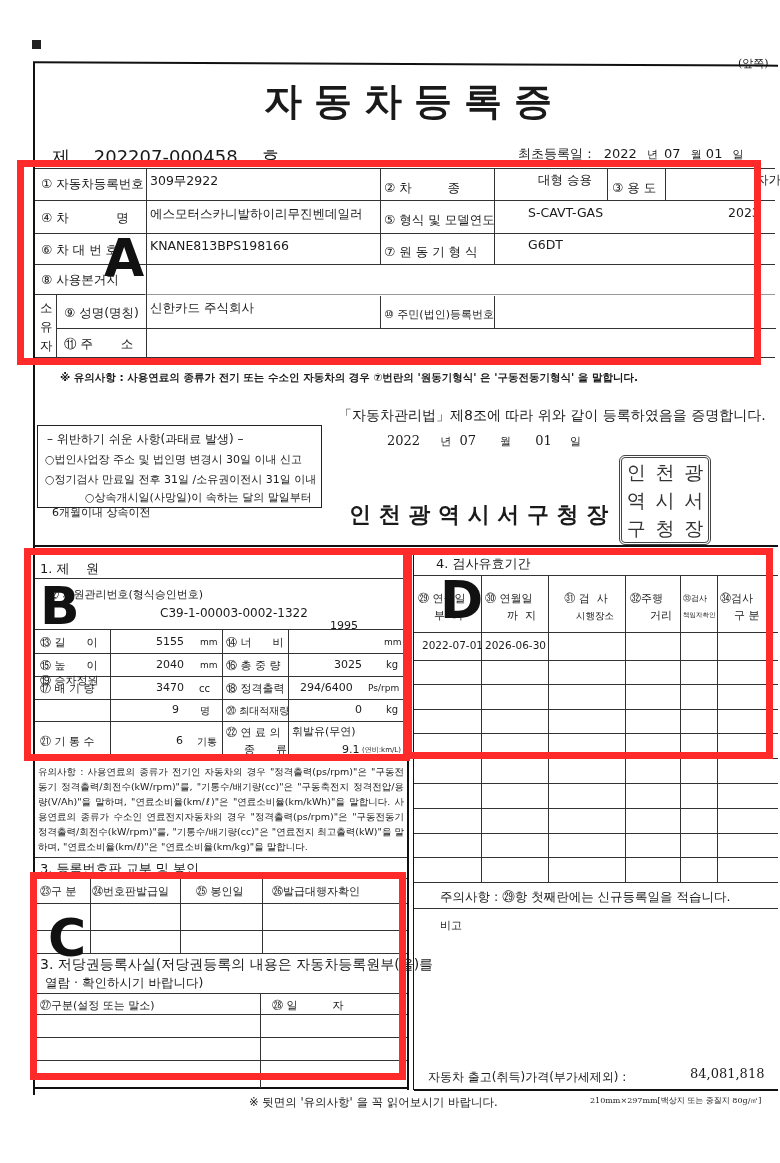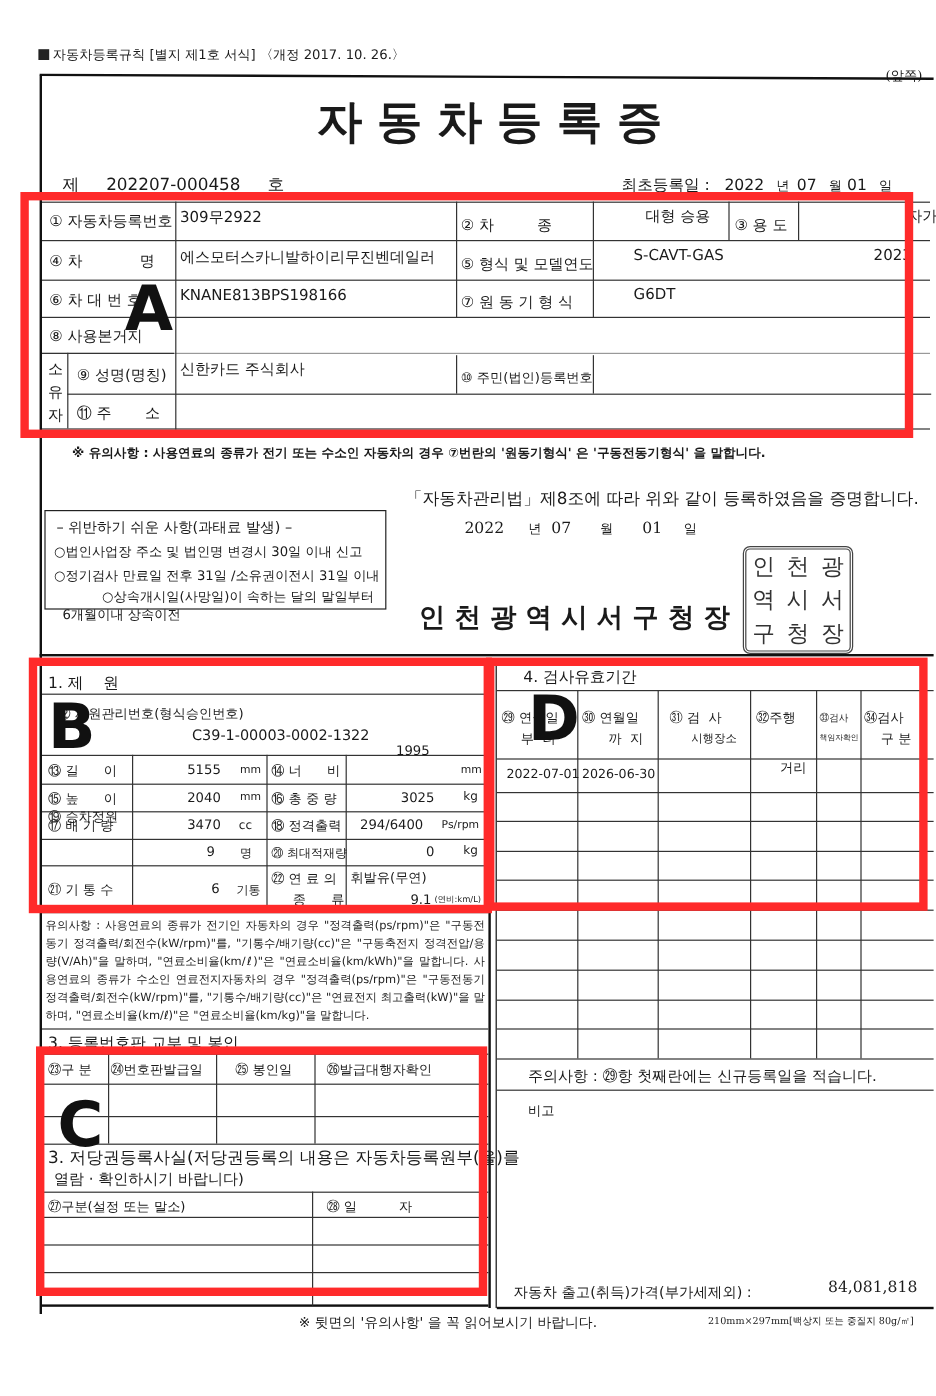--- a/index.html
+++ b/index.html
@@ -17,30 +17,30 @@
   .med { font-size: 12.5px; }
   .cell-lbl { font-size: 12.5px; }
   .seal { position: absolute; border: 3px double #444; border-radius: 6px; display: grid; grid-template-columns: repeat(3, 1fr); grid-template-rows: repeat(3, 1fr); font-size: 19px; text-align: center; color: #333; line-height: 1; }
   .seal span { display: flex; align-items: center; justify-content: center; }
   .note-box { position: absolute; border: 1.5px solid #222; }
 </style>
 </head>
 <body>
 
 <div class="t sans" style="left:32px;top:38px;font-size:11px;">
-  <span style="display:inline-block;width:9px;height:9px;background:#222;margin-right:3px;vertical-align:-1px;"></span><span>자동차등록규칙 [별지 제1호 서식] 〈개정 2017. 10. 26.〉</span>
+  <span style="display:inline-block;width:9px;height:9px;background:#222;margin-right:3px;vertical-align:-1px;"></span>
 </div>
 <div class="t" style="left:738px;top:56px;font-size:11px;">(앞쪽)</div>
 
 <div class="line-h thick" style="left:33px;top:63px;width:745px;height:2px;transform:rotate(0.25deg);"></div>
 <div class="line-v thick" style="left:33px;top:63px;height:1032px;width:2px;"></div>
 
 <div class="t" style="left:264px;top:76px;font-size:38px;font-weight:bold;letter-spacing:12px;">자동차등록증</div>
 
-<div class="t sans" style="left:52px;top:145px;font-size:14px;">
+<div class="t sans" style="left:52px;top:145px;font-size:18px;">
   <span>제</span>
   <span style="margin-left:18px;">202207-000458</span>
   <span style="margin-left:18px;">호</span>
 </div>
 <div class="t sans" style="left:518px;top:145px;font-size:13px;">
   <span>최초등록일 :</span>
   <span style="margin-left:8px;">2022</span>
   <span style="margin-left:6px;font-size:11px;">년</span>
   <span style="margin-left:2px;">07</span>
   <span style="margin-left:6px;font-size:11px;">월</span>
@@ -237,26 +237,26 @@
 
   <div class="t sans" style="left:418px;top:590px;font-size:11px;line-height:17px;">
       <div>㉙ 연월일</div>
       <div style="padding-left:16px;white-space:pre;">부  터</div>
     </div>
   <div class="t sans" style="left:485px;top:590px;font-size:11px;line-height:17px;">
       <div>㉚ 연월일</div>
       <div style="padding-left:22px;white-space:pre;">까  지</div>
     </div>
   <div class="t sans" style="left:558px;top:590px;font-size:11px;line-height:17px;">
-      <div style="white-space:pre;">㉛ 검  사</div>
+      <div style="white-space:pre;text-align:center;">㉛ 검  사</div>
       <div style="padding-left:18px;font-size:9.5px;">시행장소</div>
     </div>
   <div class="t sans" style="left:630px;top:590px;font-size:11px;line-height:17px;">
       <div>㉜주행</div>
-      <div style="padding-left:20px;margin-top:24px;">거리</div>
+      <div style="padding-left:20px;">거리</div>
     </div>
   <div class="t sans" style="left:683px;top:590px;font-size:8px;line-height:17px;">
       <div>㉝검사</div>
       <div style="font-size:6.5px;">책임자확인</div>
     </div>
   <div class="t sans" style="left:720px;top:590px;font-size:11px;line-height:17px;">
       <div>㉞검사</div>
       <div style="padding-left:14px;">구 분</div>
     </div>
 

